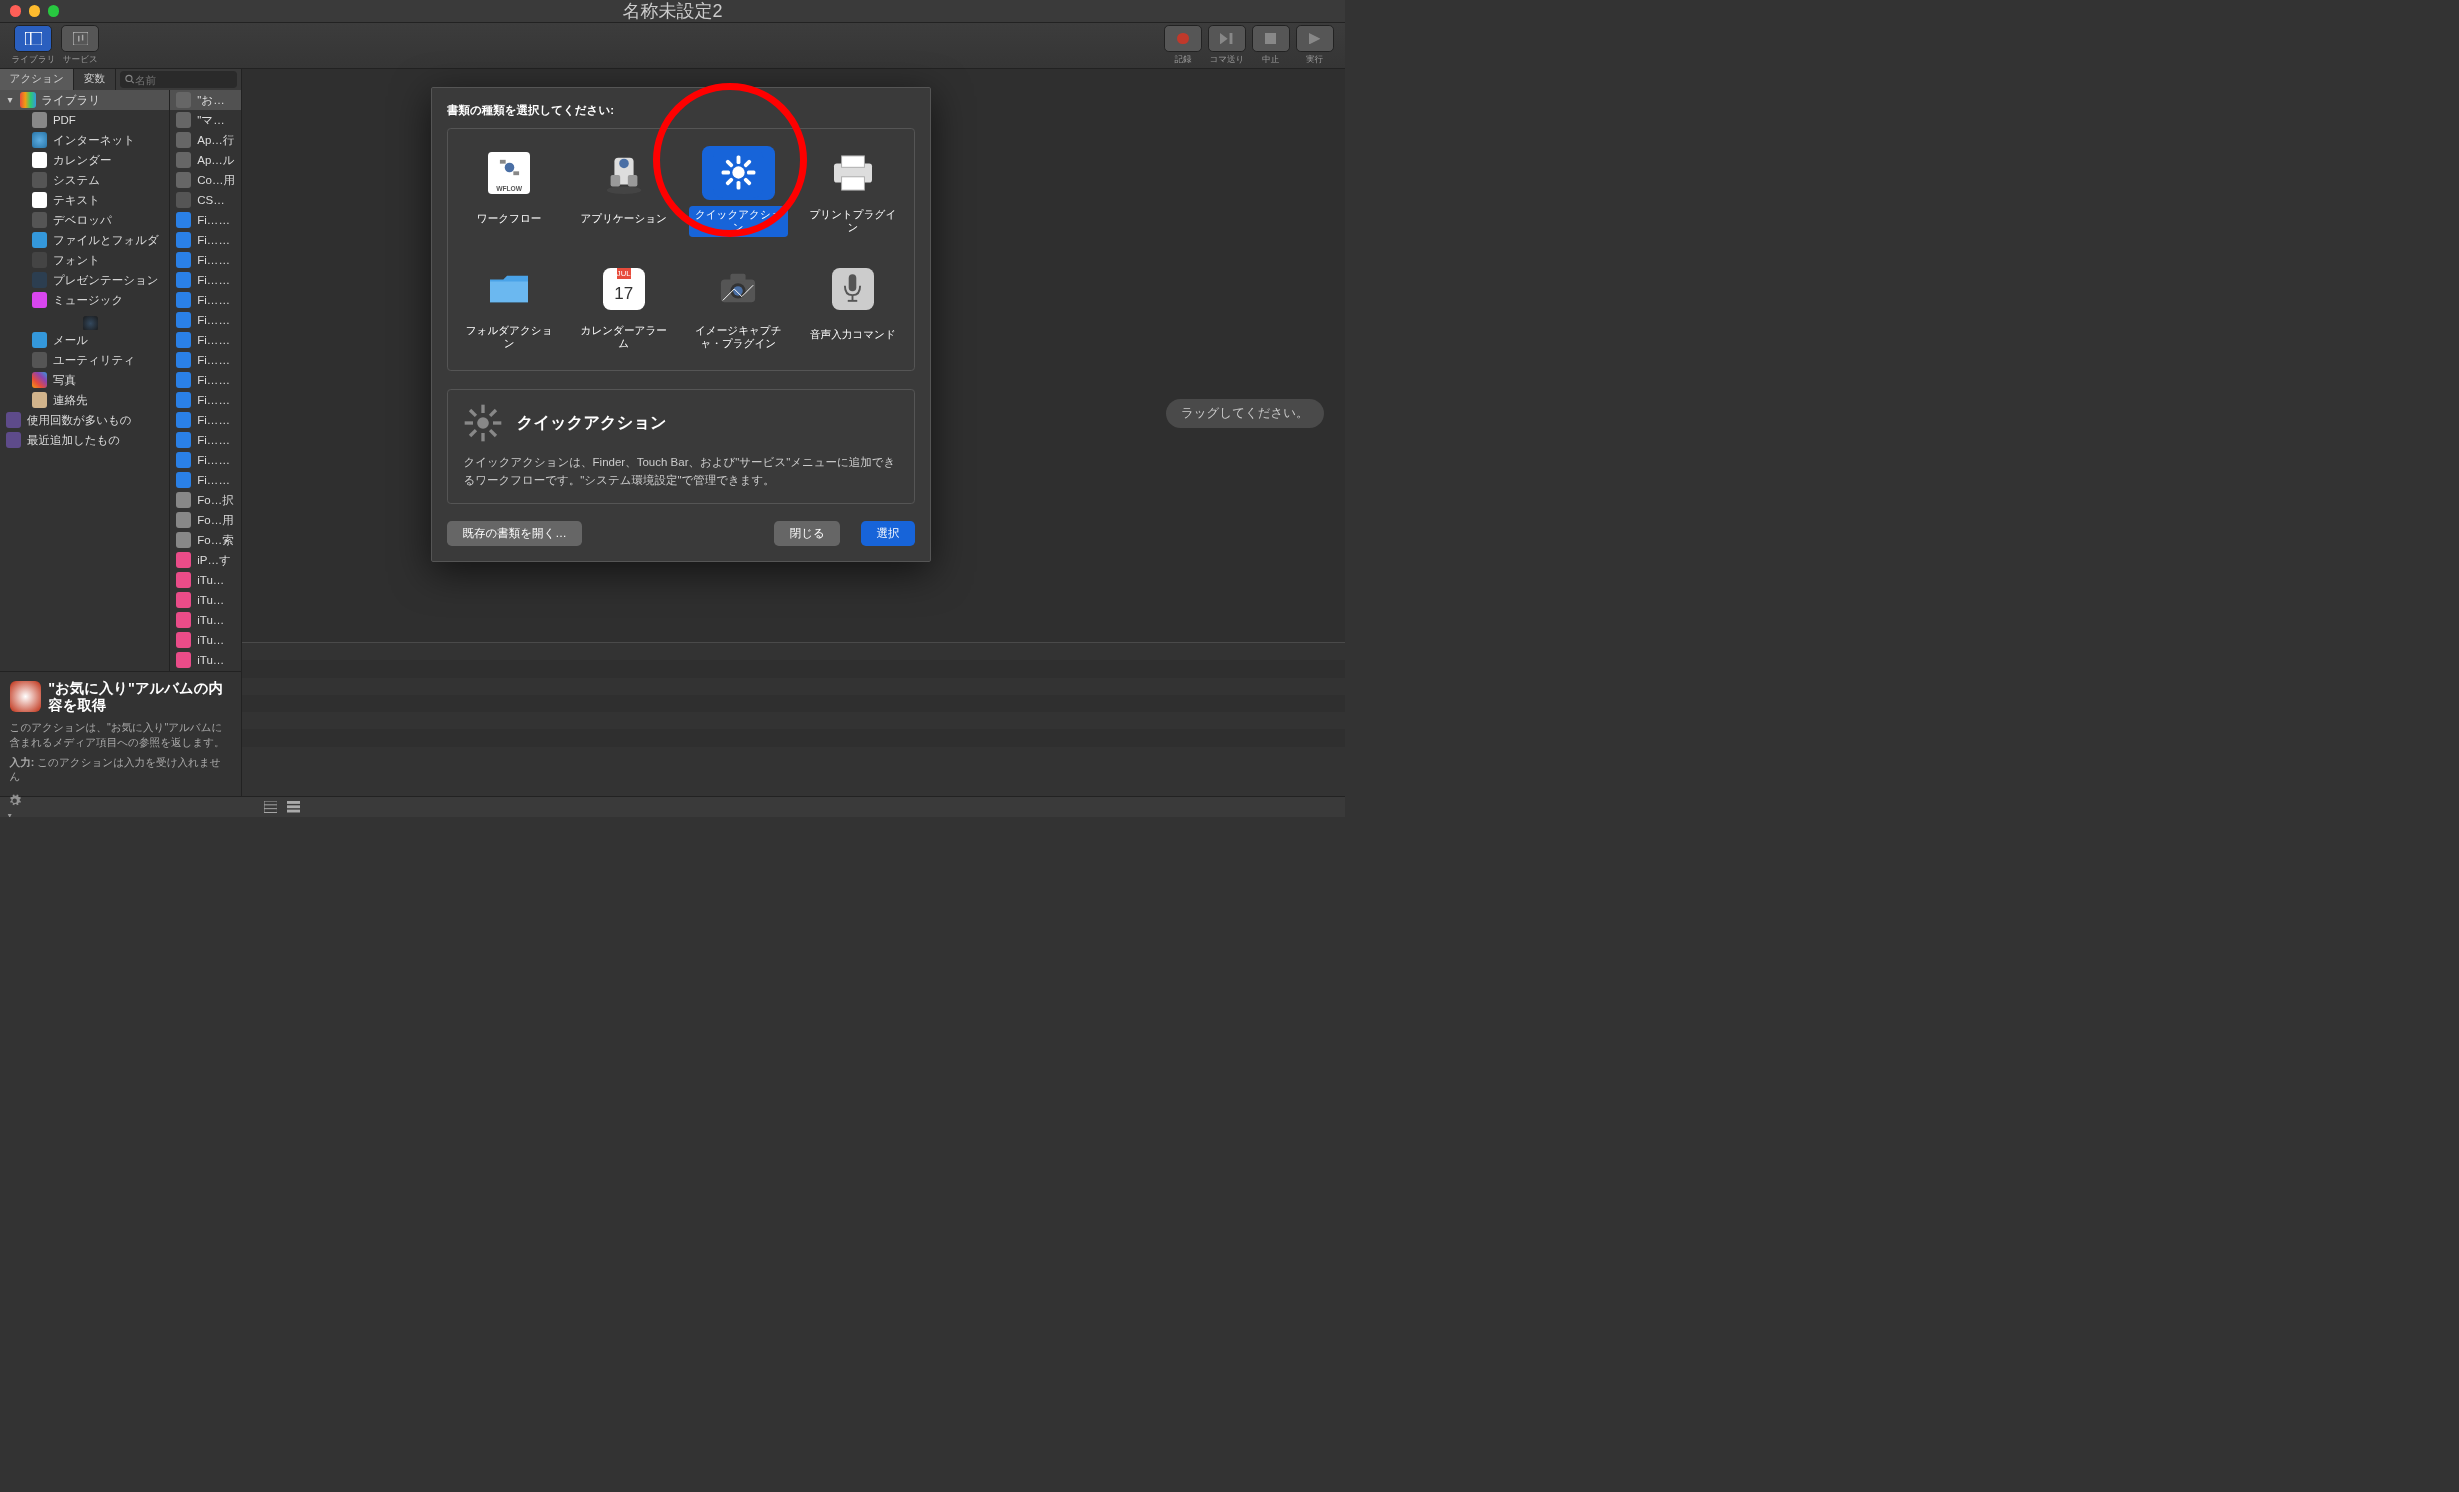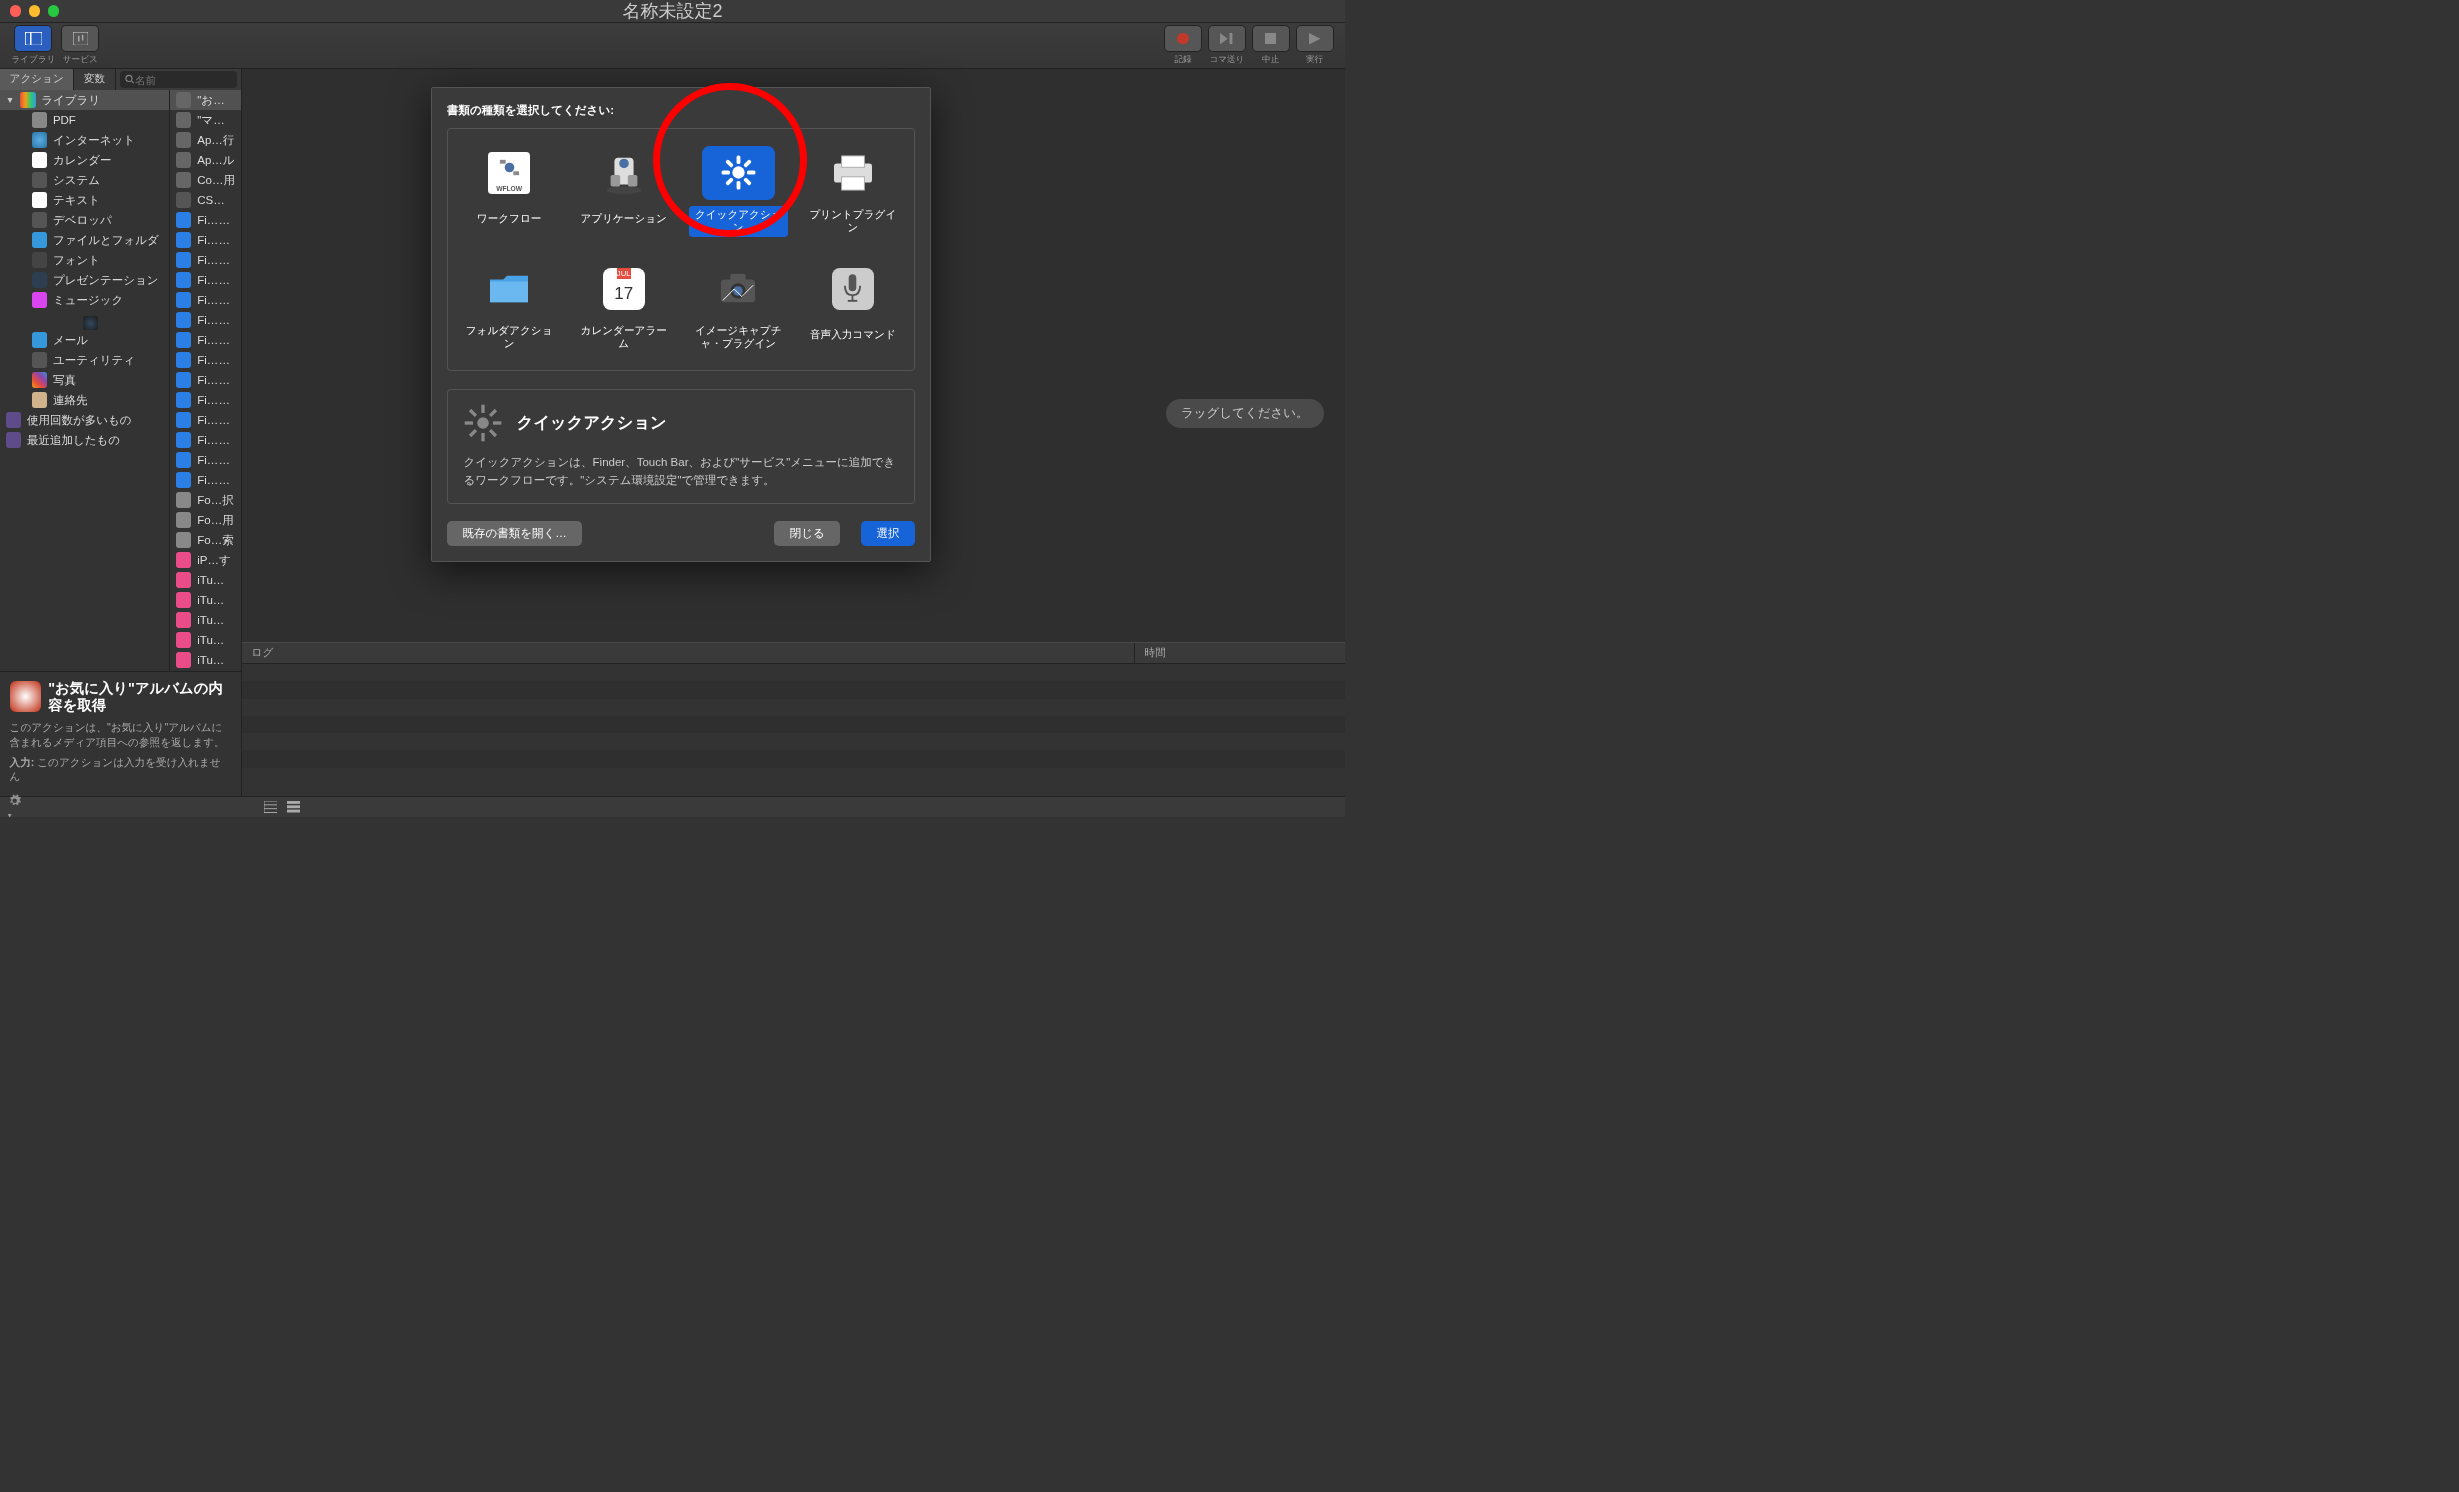--- a/index.html
+++ b/index.html
@@ -415,24 +415,20 @@
         <span>このアクションは入力を受け入れません</span>
       </div>
     </div>
   </div>
 
   <div class="canvas">
     <div class="canvas-main">
       <div class="placeholder-pill">ラッグしてください。</div>
     </div>
     <div class="log-panel">
-      <div class="log-header">
-        <div class="lh-col lh-log">ログ</div>
-        <div class="lh-col lh-time">時間</div>
-      </div>
       <div class="log-rows">
         <div class="lr"></div>
           <div class="lr"></div>
           <div class="lr"></div>
           <div class="lr"></div>
           <div class="lr"></div>
           <div class="lr"></div>
           <div class="lr"></div>
       </div>
     </div>

